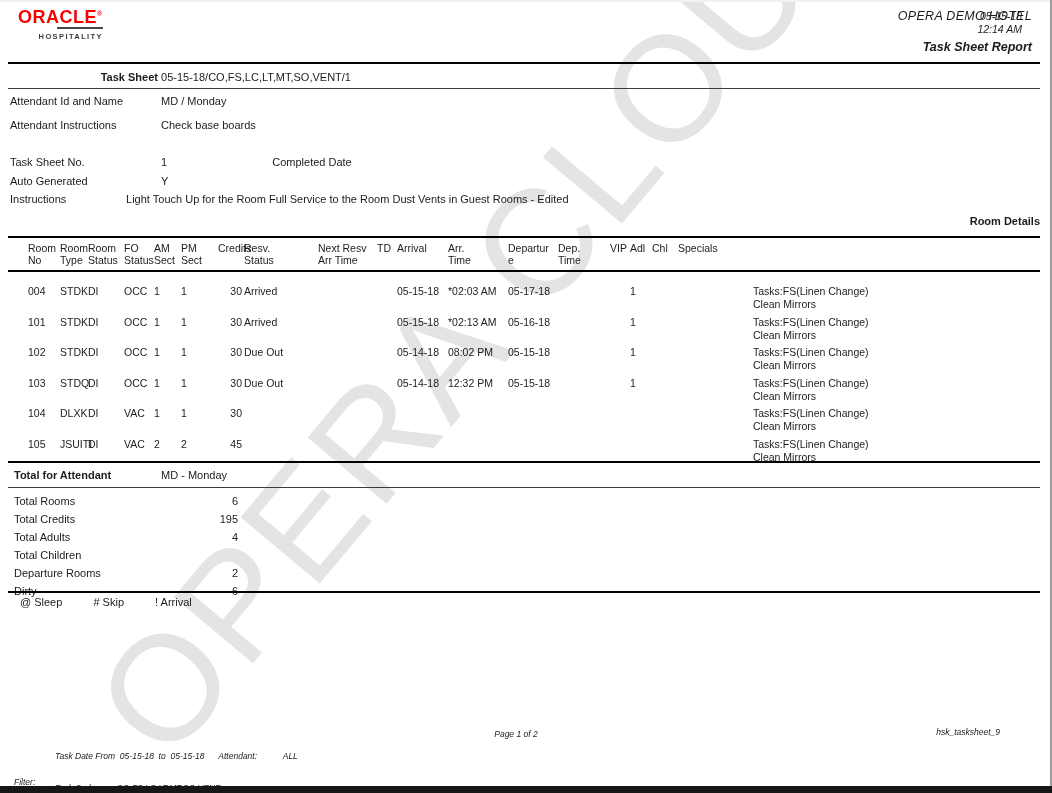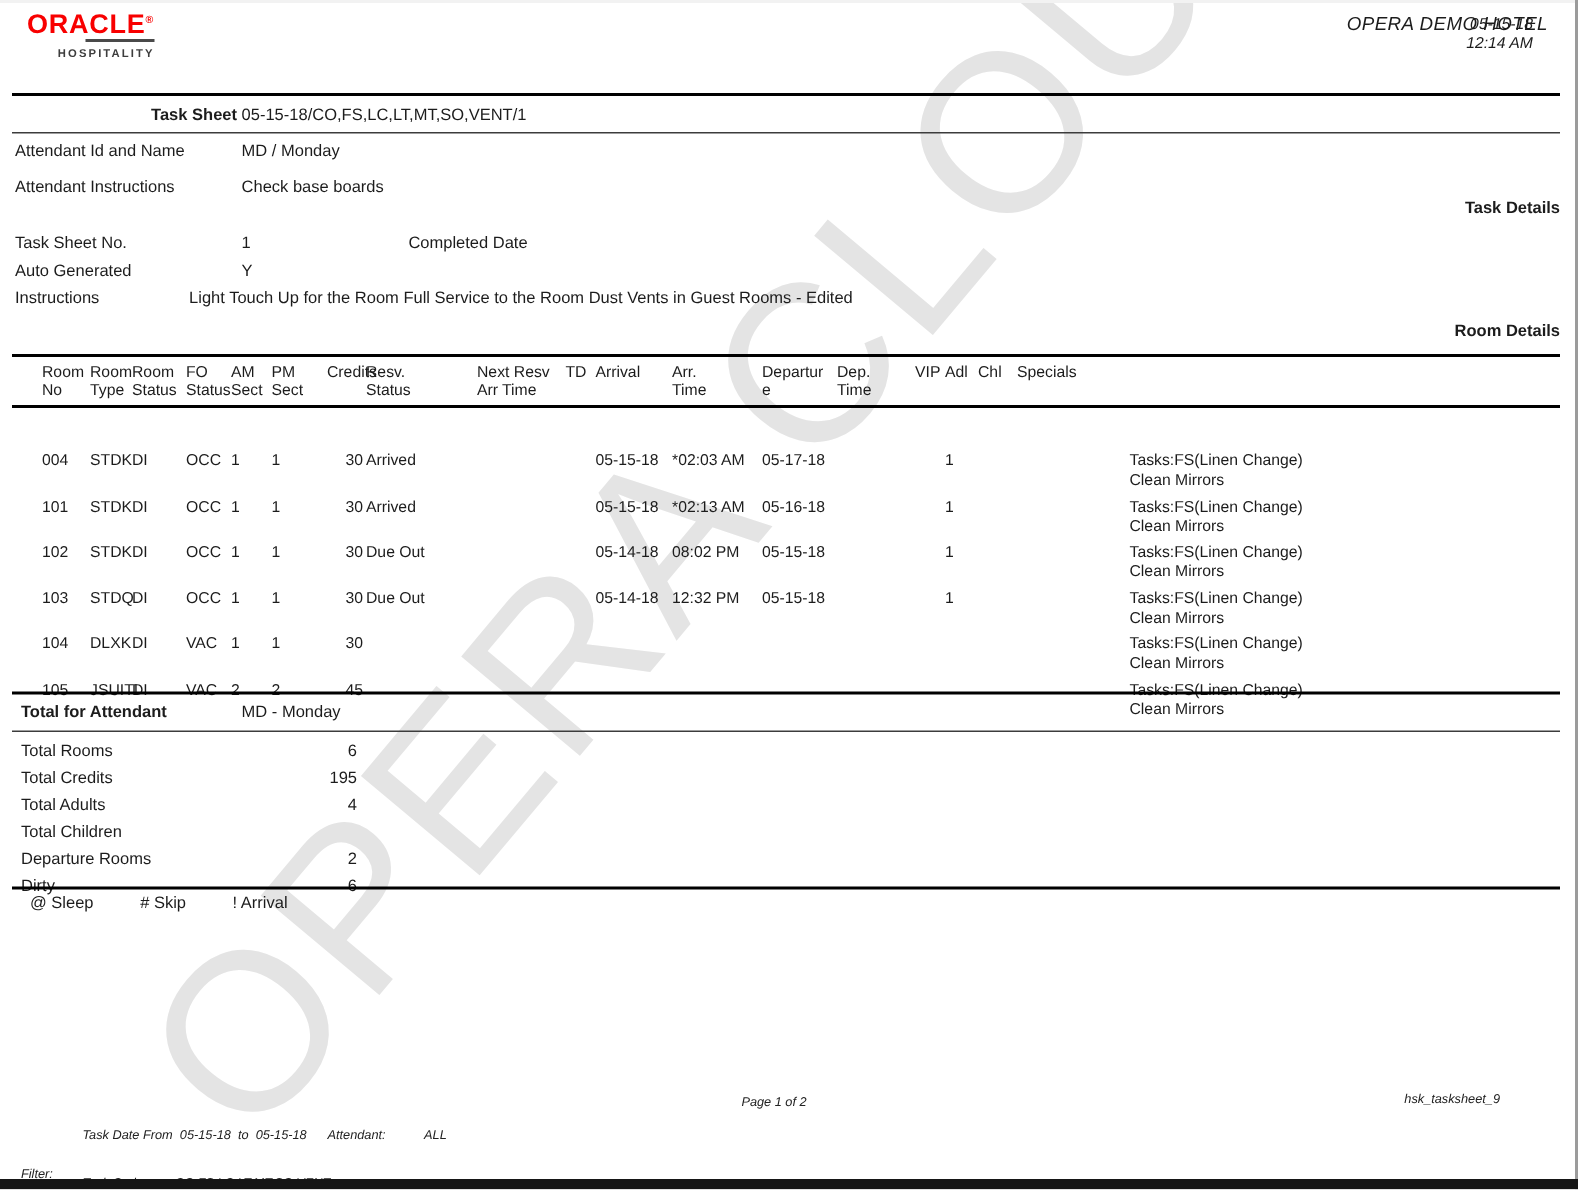--- a/index.html
+++ b/index.html
@@ -39,21 +39,21 @@
   .irow .lab{display:inline-block;width:148px;}
   .irow .val{display:inline-block;}
   .bold{font-weight:bold;text-align:right;}
   .extra-lab{display:inline-block;margin-left:102px;}
   
   .rtable{left:8px;top:236px;width:1032px;border-top:2px solid #000;font-size:10.5px;}
   .tgrid{display:grid;grid-template-columns:32px 28px 36px 30px 27px 37px 26px 74px 59px 20px 51px 60px 50px 52px 20px 22px 26px 75px 1fr;}
   .thead{padding:5px 0 4px 20px;border-bottom:2px solid #000;line-height:11.5px;}
   .thead .h span{display:block;white-space:nowrap;}
   .h-credits{text-align:right;}
-  .tbody{padding:29px 0 0 20px;}
+  .tbody{padding:13px 0 0 20px;}
   .trow{margin-bottom:4.5px;line-height:13px;}
   .c{white-space:nowrap;overflow:visible;}
   .c.r{text-align:right;padding-right:2px;}
   
   .totals{left:8px;top:461px;width:1032px;border-top:2px solid #000;font-size:11px;}
   .tot-head{padding:6px 0 6px 6px;border-bottom:1px solid #3c3c3c;}
   .tot-head .lab{display:inline-block;width:144px;font-weight:bold;}
   .tot-rows{padding:7px 0 0 6px;}
   .tot-row{height:18px;}
   .tot-row .lab{display:inline-block;width:144px;}
@@ -75,20 +75,21 @@
   <div class="watermark">OPERA CLOUD</div>
 
   <div class="layer brand">
     <div class="oracle"><span>ORACLE</span><span class="tm">®</span></div>
     <div class="rule"></div>
     <div class="sub">HOSPITALITY</div>
   </div>
 
   <div class="layer head-center">
     <div class="hotel">OPERA DEMO HOTEL</div>
+    <div class="rpt-title">Task Sheet Report</div>
   </div>
   <div class="layer head-right">
     <div>05-15-18</div>
     <div class="tm2">12:14 AM</div>
   </div>
 
   <div class="hline thick" style="top:62px;"></div>
 
   <div class="irow" style="top:71px;">
     <span class="lab bold">Task Sheet</span>
@@ -96,21 +97,20 @@
   </div>
   <div class="hline thin" style="top:88px;"></div>
   <div class="irow" style="top:95px;">
     <span class="lab">Attendant Id and Name</span>
     <span class="val">MD  /  Monday</span>
   </div>
   <div class="irow" style="top:119px;">
     <span class="lab">Attendant Instructions</span>
     <span class="val">Check base boards</span>
   </div>
-  <div class="irow bold" style="top:133px;">Task Details</div>
   <div class="irow" style="top:156px;">
     <span class="lab">Task Sheet No.</span>
     <span class="val">1</span>
     <span class="extra-lab">Completed Date</span>
     <span class="val"></span>
   </div>
   <div class="irow" style="top:175px;">
     <span class="lab">Auto Generated</span>
     <span class="val">Y</span>
   </div>

